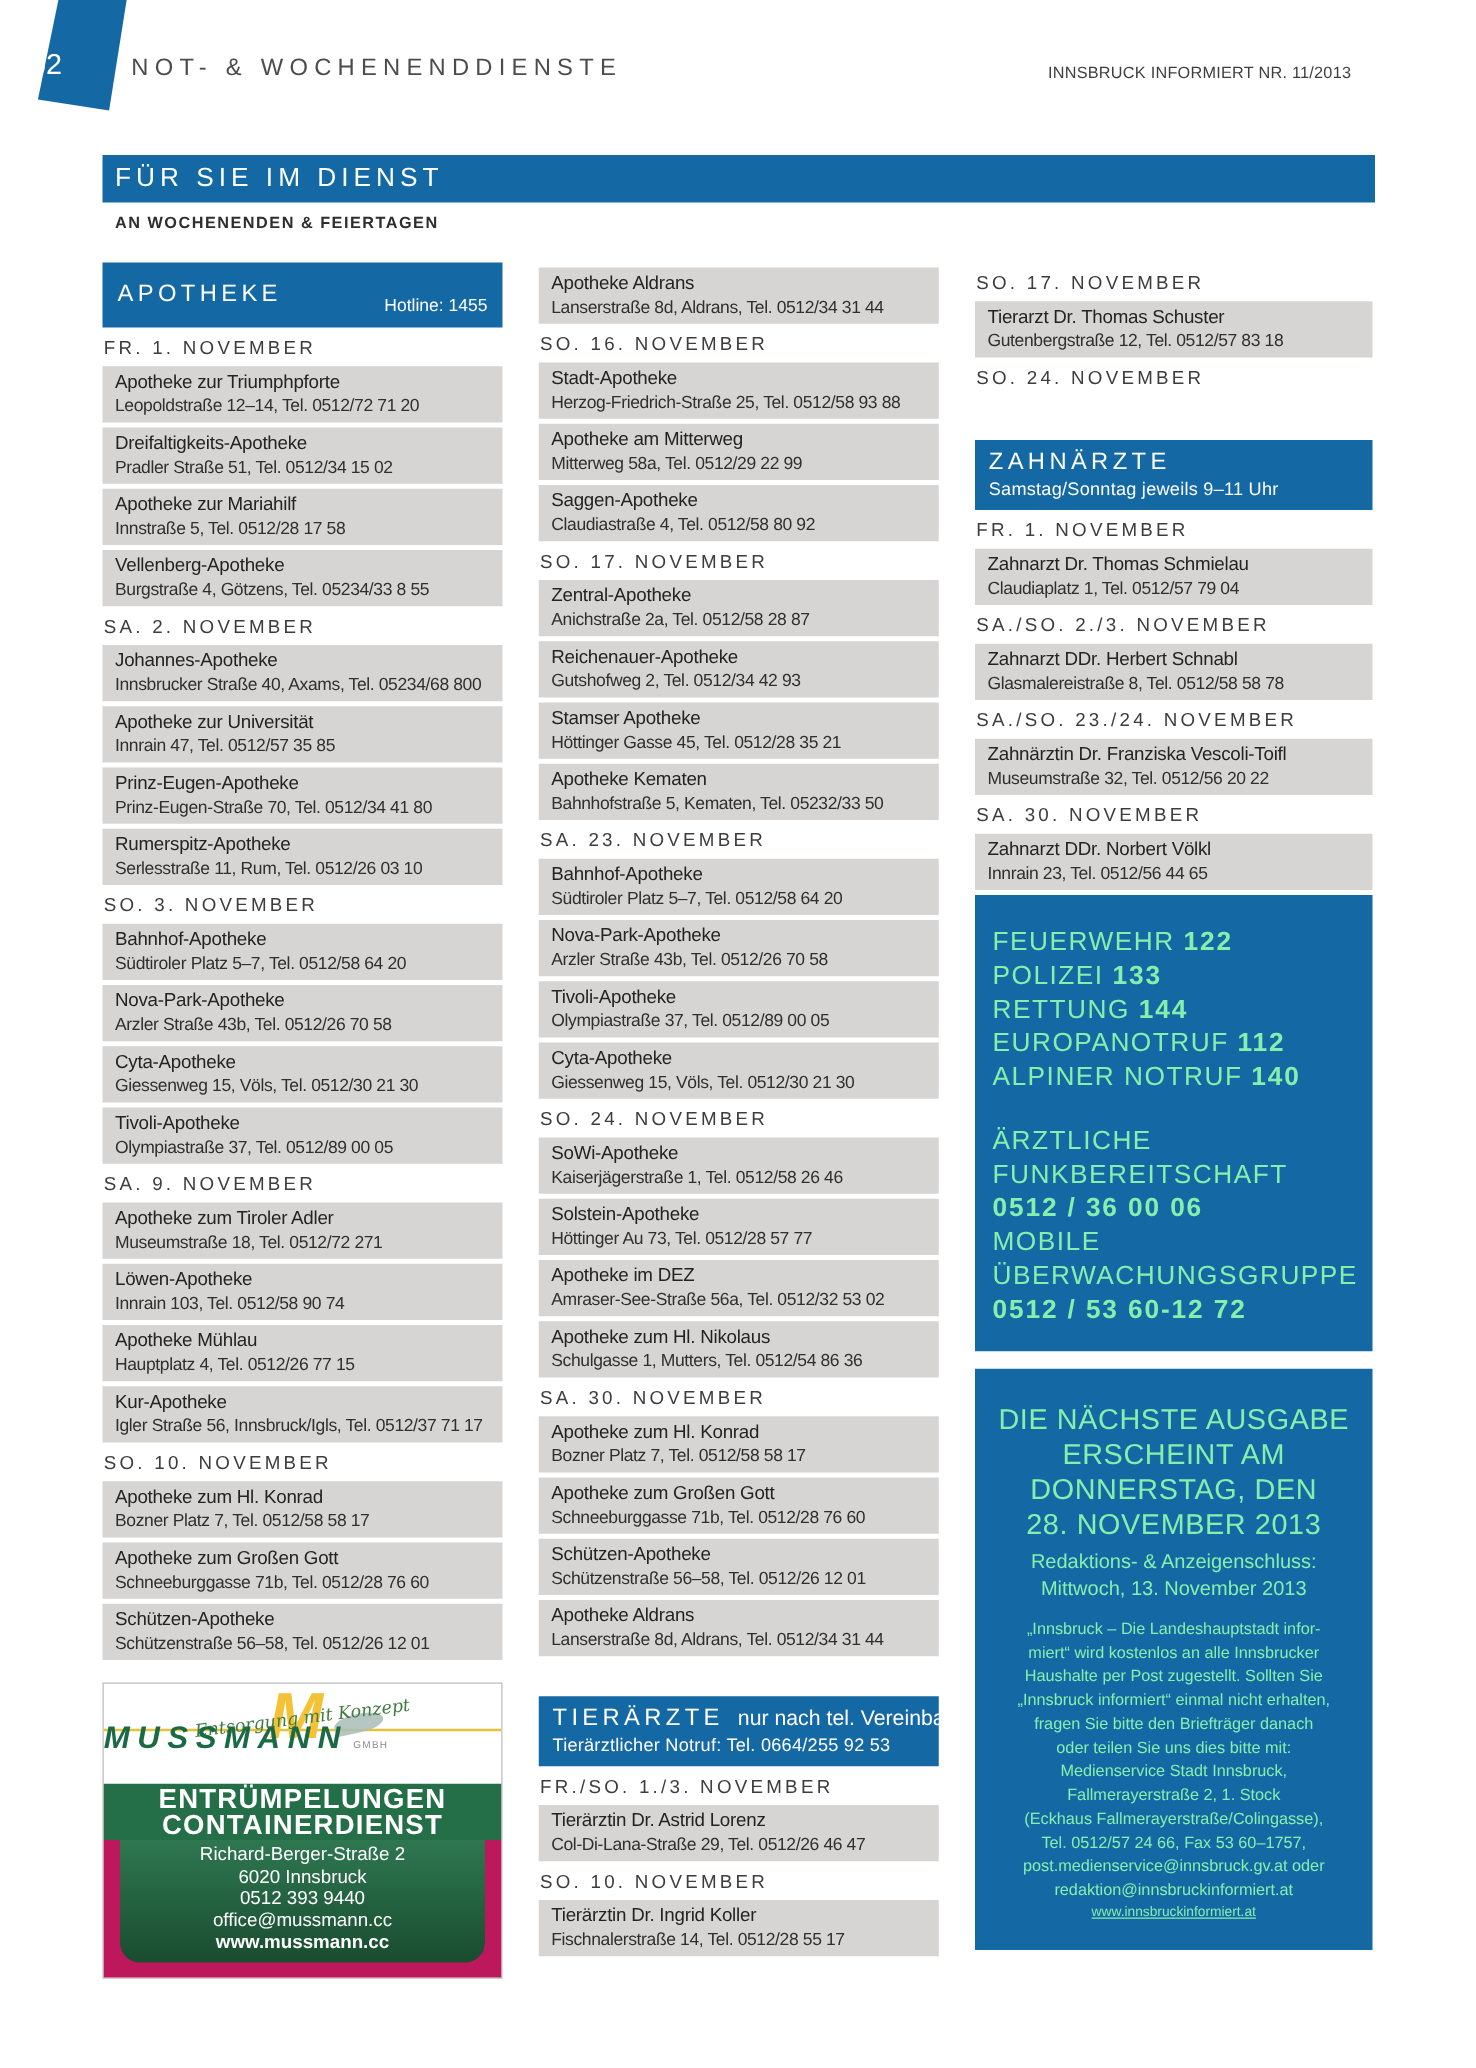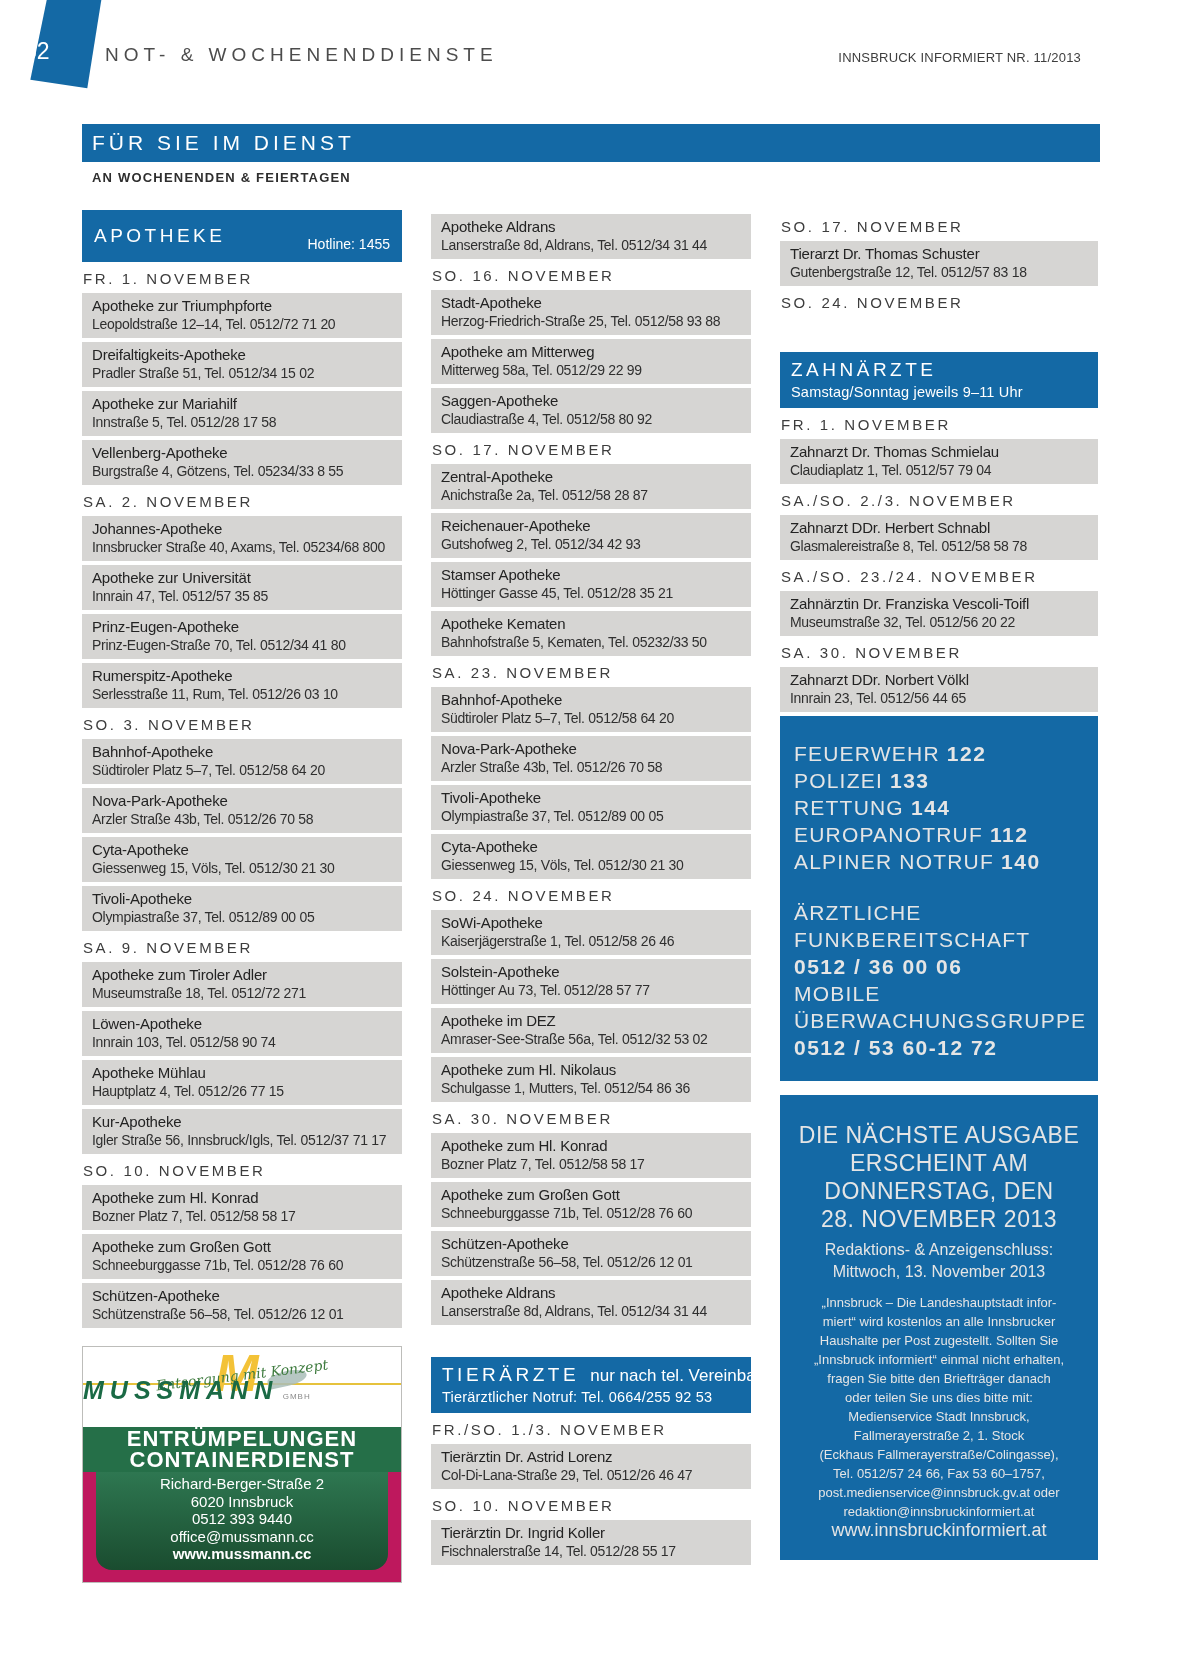--- a/index.html
+++ b/index.html
@@ -39,33 +39,33 @@
   .tier-bar{margin-top:32px;margin-bottom:2px;}
   .zahn-bar{margin-top:40px;margin-bottom:4px;}
 
   
   .date-h{font-size:15px;letter-spacing:2.6px;color:#3d3d3d;margin:7px 0 5px 1px;line-height:19px;white-space:nowrap;}
   .entry{background:var(--entry-gray);padding:3px 10px 4px;margin-bottom:4px;overflow:hidden;}
   .entry-name{font-size:15px;font-weight:normal;line-height:19px;color:#232323;white-space:nowrap;letter-spacing:-.2px;}
   .entry-info{font-size:14px;line-height:19px;color:#2f2f2f;white-space:nowrap;letter-spacing:-.3px;}
 
   
-  .blue-box{background:var(--blue);color:#e5e5e5;}
+  .blue-box{background:var(--blue);color:#86efac;}
   .emergency{margin-top:4px;padding:24px 14px 20px;}
   .em-line{font-size:21px;line-height:27px;letter-spacing:1.2px;white-space:nowrap;}
   .em-num{font-weight:bold;letter-spacing:1.5px;}
   .em-services{margin-top:24px;}
   .em-service{font-size:21px;line-height:27px;letter-spacing:1.2px;}
   .em-label{white-space:pre-line;}
   .em-service .em-num{display:block;}
   .next-issue{margin-top:14px;padding:26px 8px 20px;text-align:center;}
   .ni-heading{font-size:23px;line-height:28px;white-space:pre-line;letter-spacing:.5px;}
   .ni-deadline{font-size:16px;line-height:22px;white-space:pre-line;margin-top:6px;}
   .ni-body{font-size:13px;line-height:19px;white-space:pre-line;margin-top:10px;}
-  .ni-link{font-size:18px;line-height:19px;}
+  .ni-link{font-size:11px;line-height:19px;text-decoration:underline;}
 
   
   .ad{margin-top:18px;border:1px solid #bdbdba;background:#fff;}
   .ad-top{position:relative;height:80px;overflow:hidden;}
   .ad-yline{position:absolute;left:0;right:0;top:36px;height:2px;background:#e6c23c;}
   .ad-m{position:absolute;left:50%;top:0;transform:translateX(-62%);font-size:52px;line-height:52px;font-weight:bold;font-style:italic;color:var(--ad-yellow);}
   .ad-leaf{position:absolute;left:58%;top:24px;width:40px;height:15px;background:#a9bdb8;border-radius:50% 50% 50% 0;transform:rotate(-12deg);opacity:.85;}
   .ad-script{position:absolute;left:0;width:100%;top:20px;text-align:center;font-family:"DejaVu Serif",serif;font-style:italic;font-size:14px;color:#3e7b3e;transform:rotate(-7deg);}
   .ad-brandrow{position:absolute;bottom:22px;width:100%;text-align:left;}
   .ad-brand{font-size:25px;font-weight:bold;font-style:italic;letter-spacing:6px;color:#1a6a45;}

